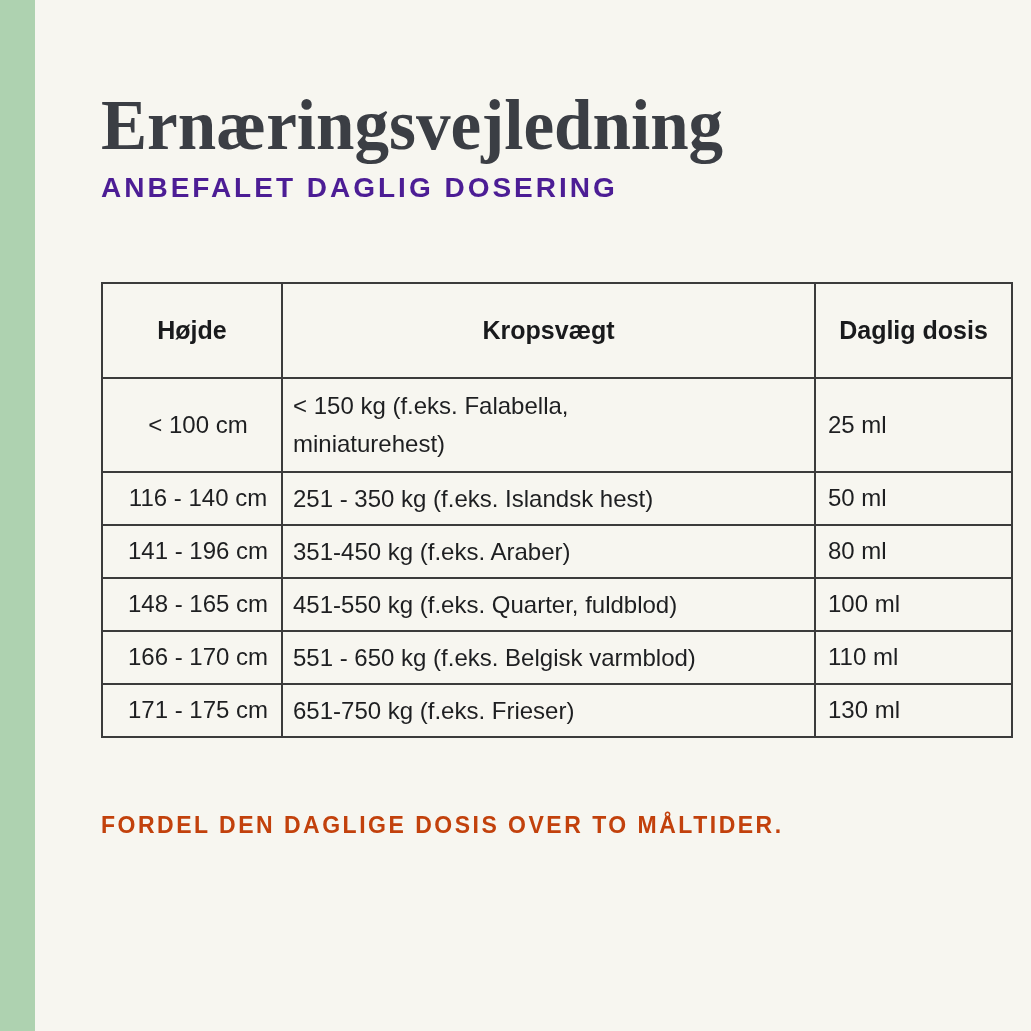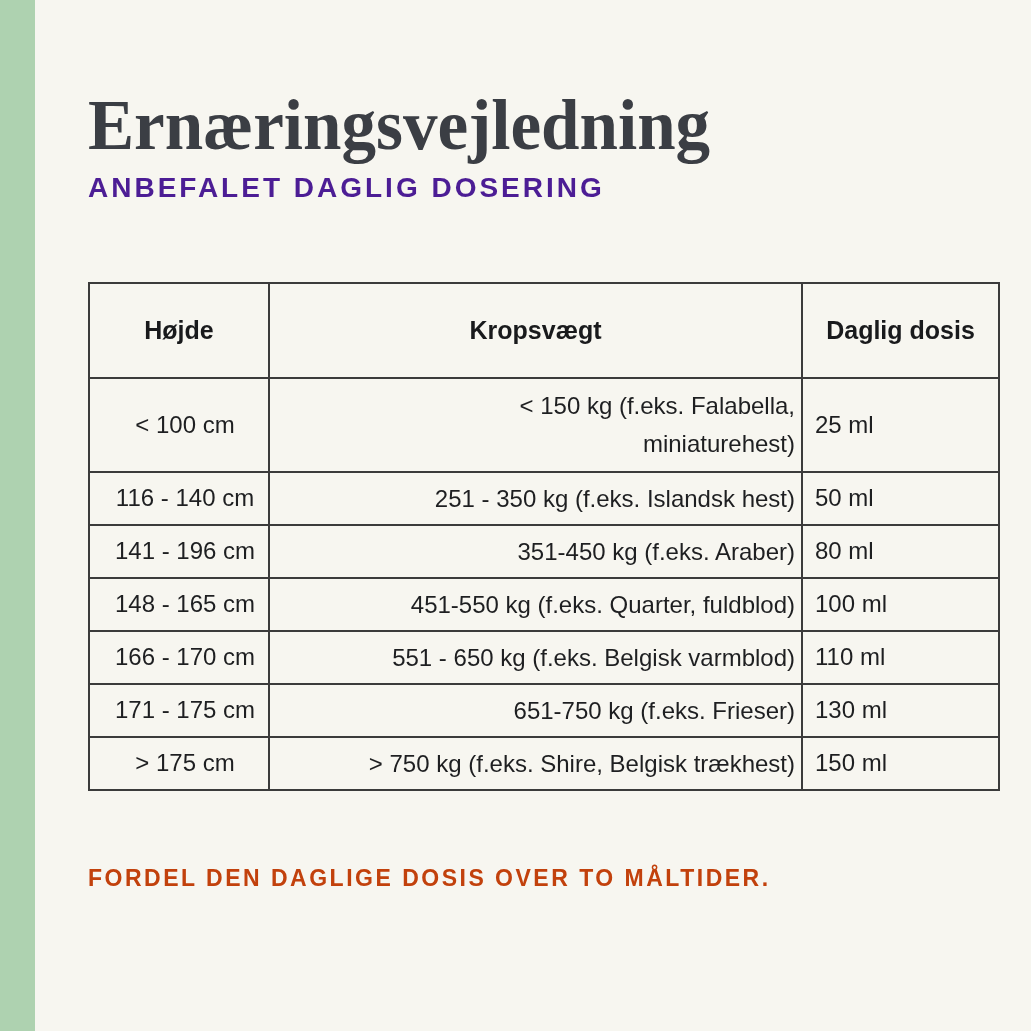--- a/index.html
+++ b/index.html
@@ -21,21 +21,21 @@
     position: absolute;
     left: 0;
     top: 0;
     width: 35px;
     height: 1031px;
     background: #aed2b0;
   }
 
   .content {
     position: absolute;
-    left: 88px;
+    left: 101px;
     top: 0;
     width: 794px;
   }
 
   .page-title {
     margin-top: 88px;
     font-family: "Liberation Serif", "DejaVu Serif", serif;
     font-weight: 700;
     font-size: 72px;
     line-height: 1.05;
@@ -86,21 +86,21 @@
   }
 
   tr.row-tall td { height: 94px; }
 
   .col-height   { width: 180px; }
   .col-weight   { width: 533px; }
   .col-dose     { width: 197px; }
 
   td.cell-height { text-align: center; }
   td.cell-weight {
-    text-align: right;
+    text-align: left;
     padding-left: 10px;
     padding-right: 6px;
     white-space: pre-line;
     line-height: 1.55;
     border-radius: 13px;
   }
   td.cell-dose { text-align: left; }
 
   .footer-note {
     margin-top: 74px;
@@ -160,23 +160,18 @@
       <tr>
         <td class="cell-height">166 - 170 cm</td>
         <td class="cell-weight">551 - 650 kg (f.eks. Belgisk varmblod)</td>
         <td class="cell-dose">110 ml</td>
       </tr>
       <tr>
         <td class="cell-height">171 - 175 cm</td>
         <td class="cell-weight">651-750 kg (f.eks. Frieser)</td>
         <td class="cell-dose">130 ml</td>
       </tr>
-      <tr>
-        <td class="cell-height">&gt; 175 cm</td>
-        <td class="cell-weight">&gt; 750 kg (f.eks. Shire, Belgisk trækhest)</td>
-        <td class="cell-dose">150 ml</td>
-      </tr>
     </tbody>
   </table>
 
   <div class="footer-note">FORDEL DEN DAGLIGE DOSIS OVER TO MÅLTIDER.</div>
 
 </div>
 
 </body></html>

